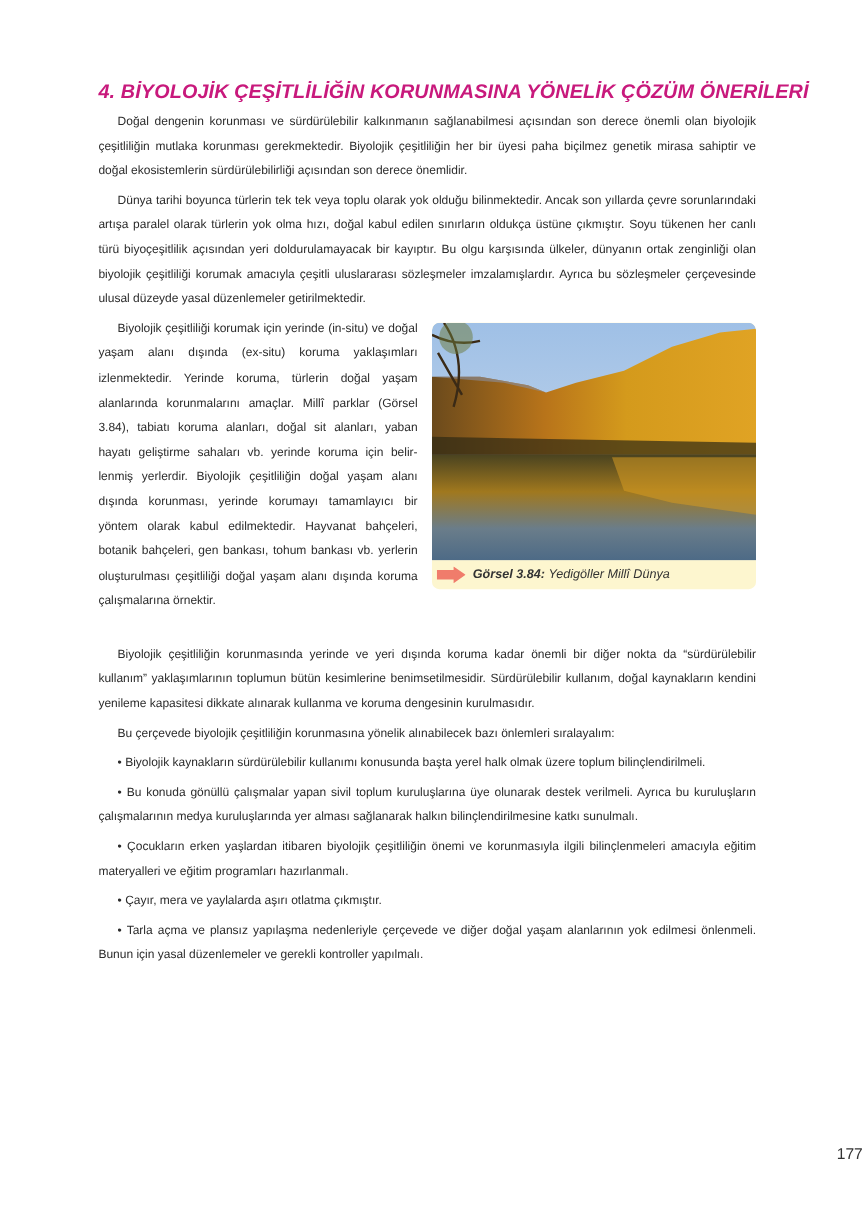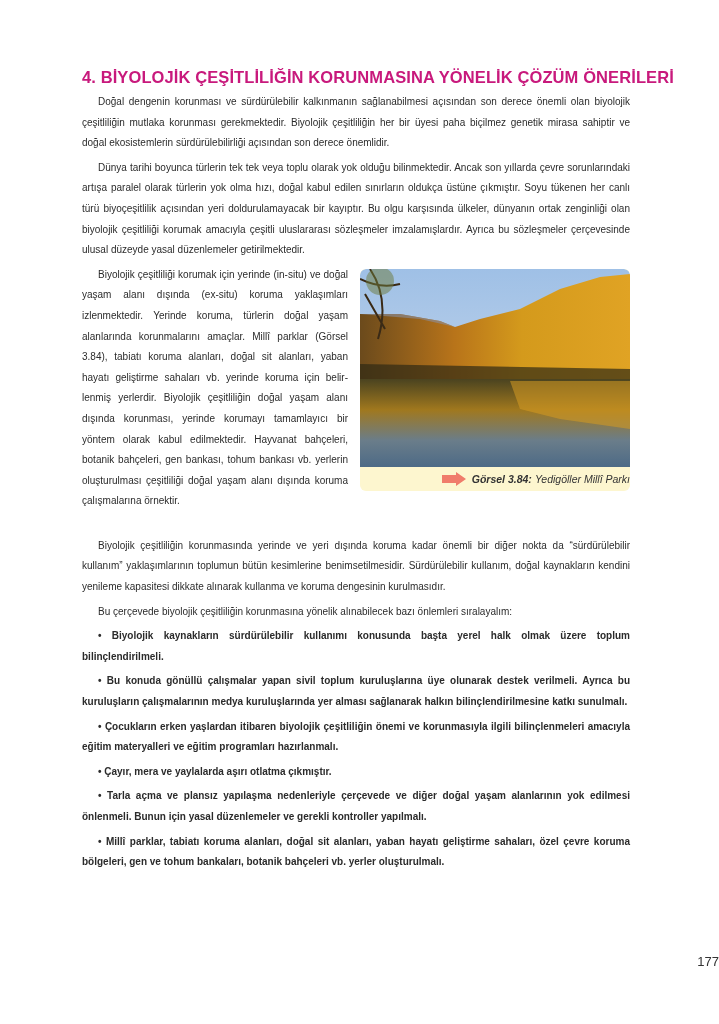--- a/index.html
+++ b/index.html
@@ -1,31 +1,31 @@
 <!DOCTYPE html>
 <html><head>
 <meta charset="utf-8">
 <style>
   html, body { margin: 0; padding: 0; background: #ffffff; }
   body { width: 719px; height: 1024px; position: relative; overflow: hidden;
          font-family: "Liberation Sans", sans-serif; color: #2b2b2b; }
   .page { position: absolute; left: 82px; top: 66px; width: 548px; }
   h1 { margin: 0 0 4px 0; font-size: 16.5px; font-weight: bold; color: #c8197c;
-       text-align: center; letter-spacing: 0.1px; line-height: 22px; white-space: nowrap; }
+       text-align: center; letter-spacing: 0.1px; line-height: 22px; white-space: nowrap; font-style: italic; }
   p { margin: 0 0 4px 0; font-size: 10px; line-height: 20.6px; text-align: justify;
       text-indent: 16px; hyphens: manual; }
   .float-fig { float: right; width: 270px; margin: 4px 0 6px 12px;
                background: #fdf6cf; border-radius: 6px; overflow: hidden; }
   .photo { width: 270px; height: 198px; position: relative; overflow: hidden;
            border-radius: 6px 6px 0 0; }
   .caption { height: 24px; display: flex; align-items: center; font-size: 10.5px;
-             font-style: italic; color: #333; padding-left: 4px; justify-content: flex-end; }
+             font-style: italic; color: #333; padding-left: 4px; }
   .caption .arrow { width: 24px; height: 14px; margin-right: 6px; }
   .caption b { font-style: italic; margin-right: 3px; }
-  .bullet { text-indent: 16px; font-weight: bold; }
+  .bullet { text-indent: 16px; }
   .pagenum { position: absolute; left: 0; width: 719px; top: 954px; text-align: right;
              font-size: 13px; color: #333; }
 </style>
 </head>
 <body>
 
 <div class="page">
   <h1>4. BİYOLOJİK ÇEŞİTLİLİĞİN KORUNMASINA YÖNELİK ÇÖZÜM ÖNERİLERİ</h1>
   <p>Doğal dengenin korunması ve sürdürülebilir kalkınmanın sağlanabilmesi açısından son derece önemli olan biyolojik çeşitliliğin mutlaka korunması gerekmektedir. Biyolojik çeşitliliğin her bir üyesi paha biçilmez genetik mirasa sahiptir ve doğal ekosistemlerin sürdürülebilirliği açısından son derece önemlidir.</p>
   <p>Dünya tarihi boyunca türlerin tek tek veya toplu olarak yok olduğu bilinmektedir. Ancak son yıl­larda çevre sorunlarındaki artışa paralel olarak türlerin yok olma hızı, doğal kabul edilen sınırların oldukça üstüne çıkmıştır. Soyu tükenen her canlı türü biyoçeşitlilik açısından yeri doldurulamayacak bir kayıptır. Bu olgu karşısında ülkeler, dünyanın ortak zenginliği olan biyolojik çeşitliliği korumak amacıyla çeşitli uluslararası sözleşmeler imzalamışlardır. Ayrıca bu sözleşmeler çerçevesinde ulu­sal düzeyde yasal düzenlemeler getirilmektedir.</p>
@@ -59,29 +59,28 @@
         <path d="M150 112 L270 112 L270 160 L200 150 L160 140 Z" fill="#d69a22" opacity="0.55"></path>
         <path d="M0 10 Q20 20 40 15 M5 25 L25 60 M10 0 Q30 30 18 70" stroke="#3a2a16" stroke-width="2" fill="none"></path>
         <circle cx="20" cy="12" r="14" fill="#6b7a3a" opacity="0.5"></circle>
       </svg>
     </div>
     <div class="caption">
       <svg class="arrow" viewBox="0 0 24 14">
         <path d="M0 3 L14 3 L14 0 L24 7 L14 14 L14 11 L0 11 Z" fill="#f07c6b"></path>
       </svg>
       <b>Görsel 3.84:</b>
-      <span>Yedigöller Millî Parkı</span>
+      <span>Yedigöller Millî Dünya</span>
     </div>
   </div>
 
   <p>Biyolojik çeşitliliği korumak için yerinde (in-situ) ve doğal yaşam alanı dışında (ex-situ) koru­ma yaklaşımları izlenmektedir. Yerinde koruma, türlerin doğal yaşam alanlarında korunmalarını amaçlar. Millî parklar (Görsel 3.84), tabiatı ko­ruma alanları, doğal sit alanları, yaban hayatı geliştirme sahaları vb. yerinde koruma için belir­lenmiş yerlerdir. Biyolojik çeşitliliğin doğal yaşam alanı dışında korunması, yerinde korumayı ta­mamlayıcı bir yöntem olarak kabul edilmektedir. Hayvanat bahçeleri, botanik bahçeleri, gen ban­kası, tohum bankası vb. yerlerin oluşturulması çeşitliliği doğal yaşam alanı dışında koruma çalışmalarına örnektir.</p>
   <p style="clear: both; margin-top: 24px;">Biyolojik çeşitliliğin korunmasında yerinde ve yeri dışında koruma kadar önemli bir diğer nokta da “sürdürülebilir kullanım” yaklaşımlarının toplumun bütün kesimlerine benimsetilmesidir. Sürdürü­lebilir kullanım, doğal kaynakların kendini yenileme kapasitesi dikkate alınarak kullanma ve koruma dengesinin kurulmasıdır.</p>
   <p>Bu çerçevede biyolojik çeşitliliğin korunmasına yönelik alınabilecek bazı önlemleri sıralayalım:</p>
 
   <p class="bullet">• Biyolojik kaynakların sürdürülebilir kullanımı konusunda başta yerel halk olmak üzere toplum bilinçlendirilmeli.</p>
   <p class="bullet">• Bu konuda gönüllü çalışmalar yapan sivil toplum kuruluşlarına üye olunarak destek verilmeli. Ayrıca bu kuruluşların çalışmalarının medya kuruluşlarında yer alması sağlanarak halkın bilinçlen­dirilmesine katkı sunulmalı.</p>
   <p class="bullet">• Çocukların erken yaşlardan itibaren biyolojik çeşitliliğin önemi ve korunmasıyla ilgili bilinçlenme­leri amacıyla eğitim materyalleri ve eğitim programları hazırlanmalı.</p>
   <p class="bullet">• Çayır, mera ve yaylalarda aşırı otlatma çıkmıştır.</p>
   <p class="bullet">• Tarla açma ve plansız yapılaşma nedenleriyle çerçevede ve diğer doğal yaşam alanlarının yok edilmesi önlenmeli. Bunun için yasal düzenlemeler ve gerekli kontroller yapılmalı.</p>
-  <p class="bullet">• Millî parklar, tabiatı koruma alanları, doğal sit alanları, yaban hayatı geliştirme sahaları, özel çevre koruma bölgeleri, gen ve tohum bankaları, botanik bahçeleri vb. yerler oluşturulmalı.</p>
 </div>
 
 <div class="pagenum">177</div>
 
 </body></html>

